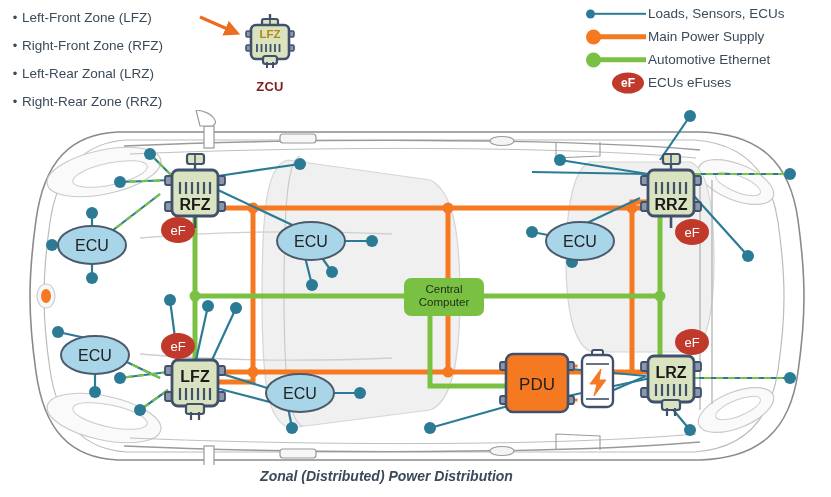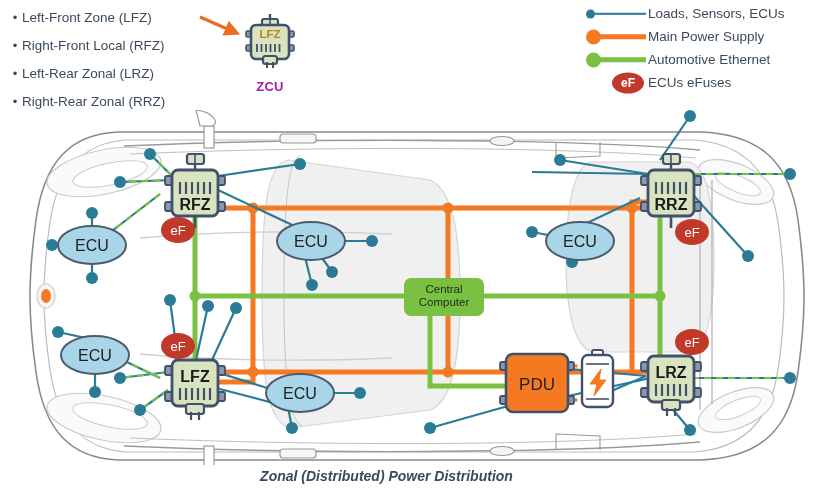--- a/index.html
+++ b/index.html
@@ -9,21 +9,21 @@
 
   
   .bullets{position:absolute;left:8px;top:8px;width:240px;}
   .bullet-row{display:flex;align-items:flex-start;margin-bottom:9px;}
   .bullet-dot{width:14px;flex:0 0 14px;text-align:center;color:#3b4a5a;
               font-size:13px;line-height:19px;}
   .bullet-label{font-size:13.5px;line-height:19px;color:#3b4a5a;text-align:center;}
 
   
   .zcu-wrap{position:absolute;left:232px;top:12px;width:76px;text-align:center;}
-  .zcu-caption{font-size:13px;font-weight:bold;color:#a21caf;margin-top:1px;
+  .zcu-caption{font-size:13px;font-weight:bold;color:#7f1d1d;margin-top:1px;
                letter-spacing:.3px;}
 
   
   .legend{position:absolute;left:586px;top:2px;width:240px;}
   .legend-row{display:flex;align-items:center;height:23px;}
   .legend-key{width:62px;flex:0 0 62px;position:relative;height:23px;}
   .legend-text{font-size:13.5px;color:#3b4a5a;white-space:nowrap;}
   .lg-line{position:absolute;top:50%;transform:translateY(-50%);}
   .lg-dot{position:absolute;top:50%;transform:translate(0,-50%);border-radius:50%;}
   .efuse-chip{position:absolute;left:26px;top:50%;transform:translateY(-50%);
@@ -45,29 +45,29 @@
 
 <div id="root">
 
   <div class="bullets">
     <div class="bullet-row">
       <div class="bullet-dot">•</div>
       <div class="bullet-label">Left-Front Zone (LFZ)</div>
     </div>
     <div class="bullet-row">
       <div class="bullet-dot">•</div>
-      <div class="bullet-label">Right-Front Local (RFZ)</div>
+      <div class="bullet-label">Right-Front Zone (RFZ)</div>
     </div>
     <div class="bullet-row">
       <div class="bullet-dot">•</div>
       <div class="bullet-label">Left-Rear Zonal (LRZ)</div>
     </div>
     <div class="bullet-row">
       <div class="bullet-dot">•</div>
-      <div class="bullet-label">Right-Rear Zonal (RRZ)</div>
+      <div class="bullet-label">Right-Rear Zone (RRZ)</div>
     </div>
   </div>
 
   <svg style="position:absolute;left:198px;top:12px;" width="44" height="30">
     <defs>
       <marker id="arrowhead" markerWidth="5" markerHeight="5" refX="2.2" refY="2.5" orient="auto">
         <path d="M0,0 L5,2.5 L0,5 Z" fill="#ed6d1f"></path>
       </marker>
     </defs>
     <line x1="2" y1="5" x2="34" y2="19" stroke="#ed6d1f" stroke-width="3.2" marker-end="url(#arrowhead)"></line>

